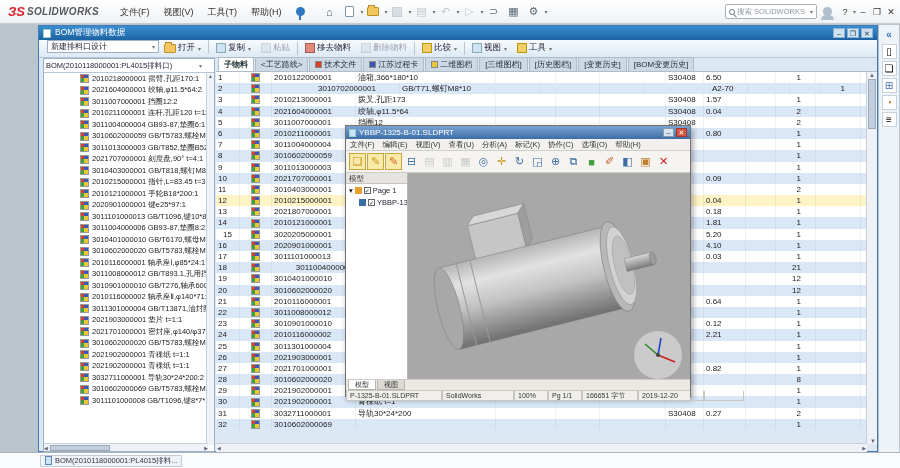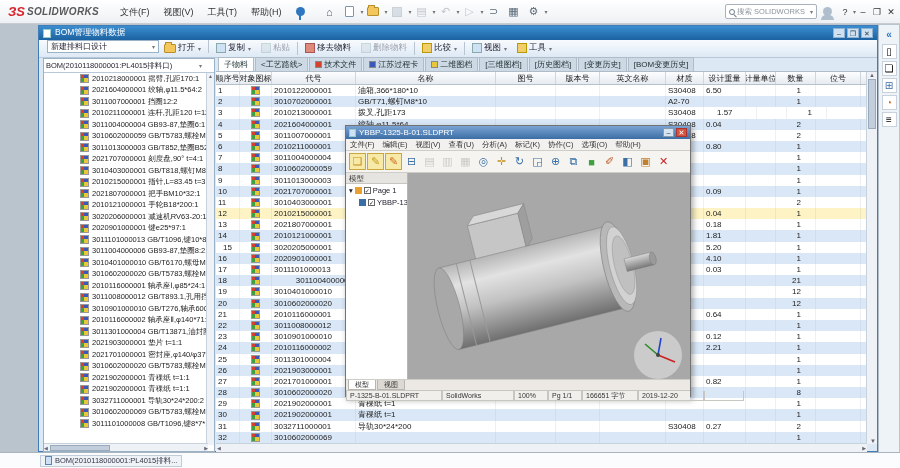--- a/index.html
+++ b/index.html
@@ -95,21 +95,21 @@
   .part-icon .q2 { right:0; top:0; background:#3a58b8; }
   .part-icon .q3 { left:0; bottom:0; background:#3fa03f; }
   .part-icon .q4 { right:0; bottom:0; background:#e8c838; }
 
   
   #p-right { position:absolute; left:177px; top:32px; width:661px; height:394px; }
   #tabs { height:14px; display:flex; align-items:flex-end; gap:1px; font-size:8px; color:#233;
     border-bottom:1px solid #b0bcc8; background:#dce8f4; padding-left:2px; }
   .tab { padding:1px 5px; border:1px solid #b0bcc8; border-bottom:none; background:#cdd9e5;
     display:flex; align-items:center; gap:2px; white-space:nowrap; }
-  .tab.active { background:#fff; font-weight:normal; }
+  .tab.active { background:#fff; font-weight:bold; }
   .tab-ic { width:7px; height:7px; border:1px solid #888; }
   #thead { height:13px; display:flex; background:linear-gradient(#fcfdfe,#e6ebf1);
     border-bottom:1px solid #b8c2cc; font-size:8px; color:#222; }
   .hcell { border-right:1px solid #d0d6de; display:flex; align-items:center; justify-content:center;
     white-space:nowrap; overflow:hidden; }
   #tbody { position:relative; height:358px; overflow:hidden; background:#fff; }
   .trow { display:flex; height:11.2px; line-height:11.2px; font-size:8px; color:#222; }
   .trow.alt { background:#d9e7f7; }
   .trow.hl { background:#fdf3c4; }
   .tcell { border-right:1px solid rgba(160,175,190,.18); white-space:nowrap; overflow:hidden;
@@ -398,39 +398,21 @@
             </span>
             <span>2010215000001 指针,L=83.45 t=3:1</span>
           </div>
           <div class="tree-row">
             <span class="part-icon">
               <i class="q q1"></i>
               <i class="q q2"></i>
               <i class="q q3"></i>
               <i class="q q4"></i>
             </span>
-            <span>2021807000001 把手BM10*32:1</span>
-          </div>
-          <div class="tree-row">
-            <span class="part-icon">
-              <i class="q q1"></i>
-              <i class="q q2"></i>
-              <i class="q q3"></i>
-              <i class="q q4"></i>
-            </span>
             <span>2010121000001 手轮B18*200:1</span>
-          </div>
-          <div class="tree-row">
-            <span class="part-icon">
-              <i class="q q1"></i>
-              <i class="q q2"></i>
-              <i class="q q3"></i>
-              <i class="q q4"></i>
-            </span>
-            <span>3020206000001 减速机RV63-20:1</span>
           </div>
           <div class="tree-row">
             <span class="part-icon">
               <i class="q q1"></i>
               <i class="q q2"></i>
               <i class="q q3"></i>
               <i class="q q4"></i>
             </span>
             <span>2020901000001 键e25*97:1</span>
           </div>
@@ -622,34 +604,20 @@
           <div class="tab">
             <span>[历史图档]</span>
           </div>
           <div class="tab">
             <span>[变更历史]</span>
           </div>
           <div class="tab">
             <span>[BOM变更历史]</span>
           </div>
         </div>
-      <div id="thead">
-          <div class="hcell" style="width: 24px; flex: 0 0 auto;">顺序号</div>
-          <div class="hcell" style="width: 32px; flex: 0 0 auto;">对象图标</div>
-          <div class="hcell" style="width: 84px; flex: 0 0 auto;">代号</div>
-          <div class="hcell" style="width: 140px; flex: 0 0 auto;">名称</div>
-          <div class="hcell" style="width: 60px; flex: 0 0 auto;">图号</div>
-          <div class="hcell" style="width: 44px; flex: 0 0 auto;">版本号</div>
-          <div class="hcell" style="width: 66px; flex: 0 0 auto;">英文名称</div>
-          <div class="hcell" style="width: 38px; flex: 0 0 auto;">材质</div>
-          <div class="hcell" style="width: 42px; flex: 0 0 auto;">设计重量</div>
-          <div class="hcell" style="width: 30px; flex: 0 0 auto;">计量单位</div>
-          <div class="hcell" style="width: 40px; flex: 0 0 auto;">数量</div>
-          <div class="hcell" style="width: 45px; flex: 0 0 auto;">位号</div>
-        </div>
       <div id="tbody">
           <div class="trow">
             <div class="tcell" style="width: 24px; flex: 0 0 auto;">1</div>
             <div class="tcell tc-center" style="width: 32px; flex: 0 0 auto;">
               <span class="part-icon">
                 <i class="q q1"></i>
                 <i class="q q2"></i>
                 <i class="q q3"></i>
                 <i class="q q4"></i>
               </span>
@@ -668,21 +636,21 @@
           <div class="trow alt">
             <div class="tcell" style="width: 24px; flex: 0 0 auto;">2</div>
             <div class="tcell tc-center" style="width: 32px; flex: 0 0 auto;">
               <span class="part-icon">
                 <i class="q q1"></i>
                 <i class="q q2"></i>
                 <i class="q q3"></i>
                 <i class="q q4"></i>
               </span>
             </div>
-            <div class="tcell" style="width: 84px; flex: 0 0 auto;">3010702000001</div>
+            <div class="tcell" style="width: 84px; flex: 0 0 auto; margin-left: 44px;">3010702000001</div>
             <div class="tcell" style="width: 140px; flex: 0 0 auto;">GB/T71,螺钉M8*10</div>
             <div class="tcell" style="width: 60px; flex: 0 0 auto;"></div>
             <div class="tcell" style="width: 44px; flex: 0 0 auto;"></div>
             <div class="tcell" style="width: 66px; flex: 0 0 auto;"></div>
             <div class="tcell" style="width: 38px; flex: 0 0 auto;">A2-70</div>
             <div class="tcell" style="width: 42px; flex: 0 0 auto;"></div>
             <div class="tcell" style="width: 30px; flex: 0 0 auto;"></div>
             <div class="tcell tc-right" style="width: 40px; flex: 0 0 auto;">1</div>
             <div class="tcell" style="width: 45px; flex: 0 0 auto;"></div>
           </div>
@@ -695,21 +663,21 @@
                 <i class="q q3"></i>
                 <i class="q q4"></i>
               </span>
             </div>
             <div class="tcell" style="width: 84px; flex: 0 0 auto;">2010213000001</div>
             <div class="tcell" style="width: 140px; flex: 0 0 auto;">拨叉,孔距173</div>
             <div class="tcell" style="width: 60px; flex: 0 0 auto;"></div>
             <div class="tcell" style="width: 44px; flex: 0 0 auto;"></div>
             <div class="tcell" style="width: 66px; flex: 0 0 auto;"></div>
             <div class="tcell" style="width: 38px; flex: 0 0 auto;">S30408</div>
-            <div class="tcell" style="width: 42px; flex: 0 0 auto; margin-left: 11px;">1.57</div>
+            <div class="tcell" style="width: 42px; flex: 0 0 auto;">1.57</div>
             <div class="tcell" style="width: 30px; flex: 0 0 auto;"></div>
             <div class="tcell tc-right" style="width: 40px; flex: 0 0 auto;">1</div>
             <div class="tcell" style="width: 45px; flex: 0 0 auto;"></div>
           </div>
           <div class="trow alt">
             <div class="tcell" style="width: 24px; flex: 0 0 auto;">4</div>
             <div class="tcell tc-center" style="width: 32px; flex: 0 0 auto;">
               <span class="part-icon">
                 <i class="q q1"></i>
                 <i class="q q2"></i>

